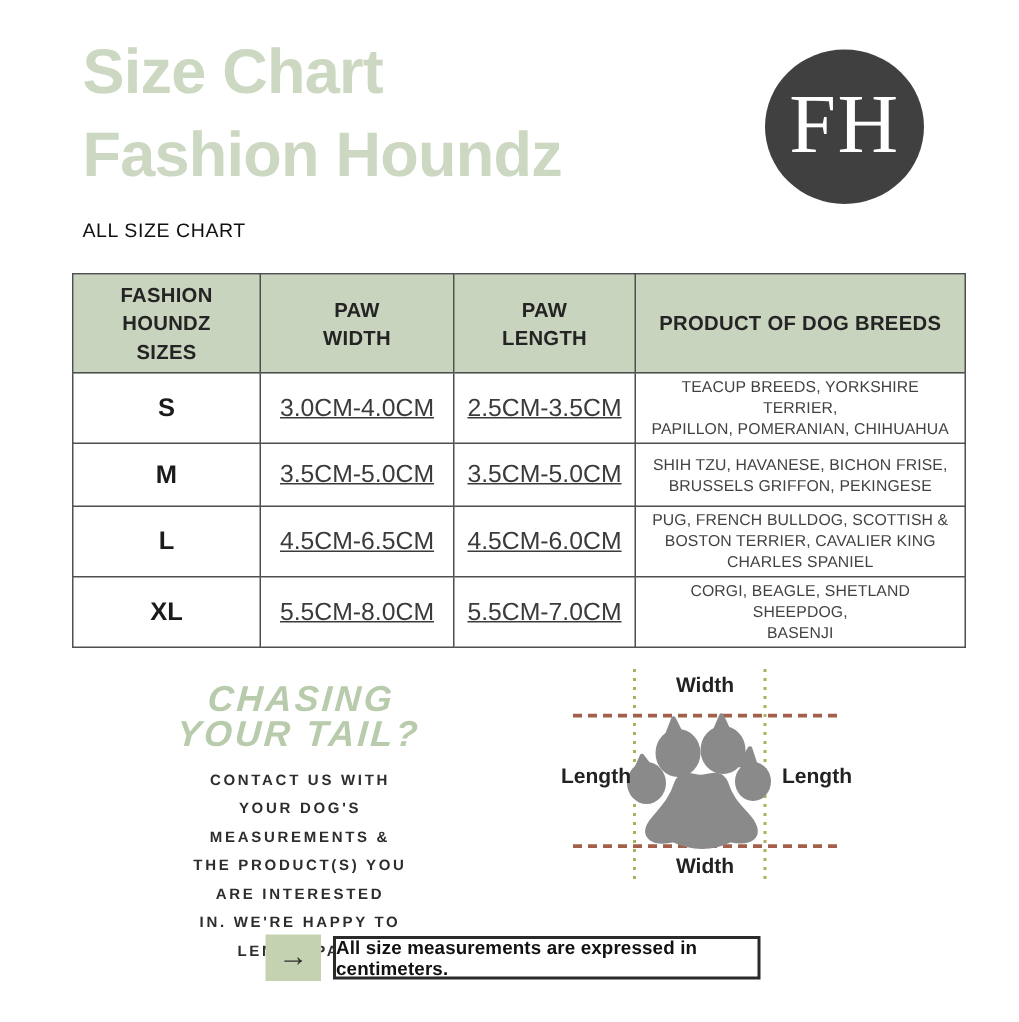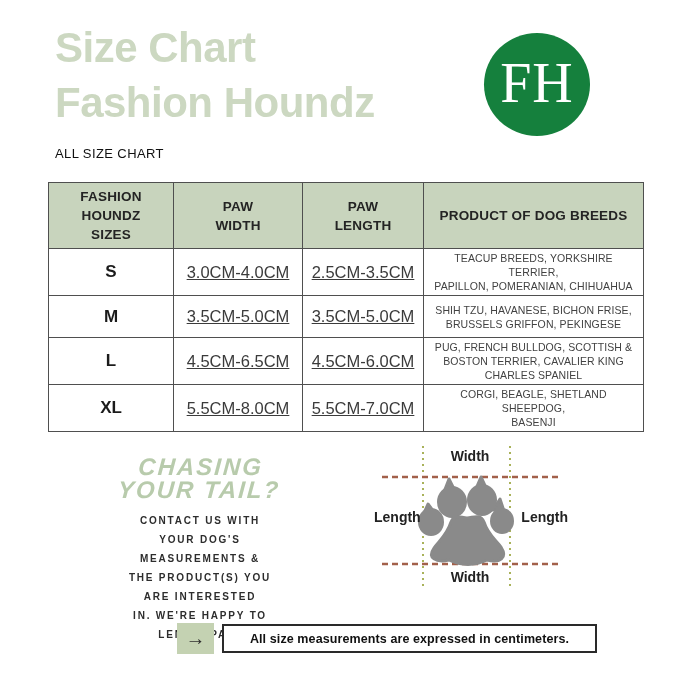--- a/index.html
+++ b/index.html
@@ -8,22 +8,22 @@
     font-family:"Liberation Sans", sans-serif; overflow:hidden;
   }
 
   
   .title {
     position:absolute; left:55px; top:20px;
     font-size:42px; font-weight:700; line-height:55px;
     letter-spacing:-0.5px; color:#ccd8c1;
   }
   .logo {
-    position:absolute; left:484px; top:33px; width:106px; height:103px;
-    background:#15803d; border-radius:50%;
+    position:absolute; left:510px; top:33px; width:106px; height:103px;
+    background:#404040; border-radius:50%;
     display:flex; align-items:center; justify-content:center;text-align:right;
   }
   .logo-text {
     font-family:"Liberation Serif", serif; font-size:56px; color:#ffffff;
     letter-spacing:1px; margin-top:-4px;
   }
   .section-label {
     position:absolute; left:55px; top:146px;
     font-size:13px; font-weight:400; letter-spacing:0.4px; color:#101010;
   }
@@ -70,21 +70,21 @@
   .lbl-length-left  { left:4px;  top:66px; }
   .lbl-length-right { right:2px; top:66px; }
 
   
   .footer-arrow {
     position:absolute; left:177px; top:623px; width:37px; height:31px;
     background:#c4d2b2; display:flex; align-items:center; justify-content:center;
     font-size:20px; color:#2e2e2e;
   }
   .footer-note {
-    position:absolute; left:222px; top:624px; width:375px; height:29px;
+    position:absolute; left:222px; top:624px; width:285px; height:29px;
     background:#ffffff; border:2px solid #2a2a2a; box-sizing:border-box;
     display:flex; align-items:center; justify-content:center;
     font-size:12.5px; font-weight:700; color:#111111; letter-spacing:0.1px;
   }
 </style>
 </head>
 <body>
 
 <div class="page">
 

